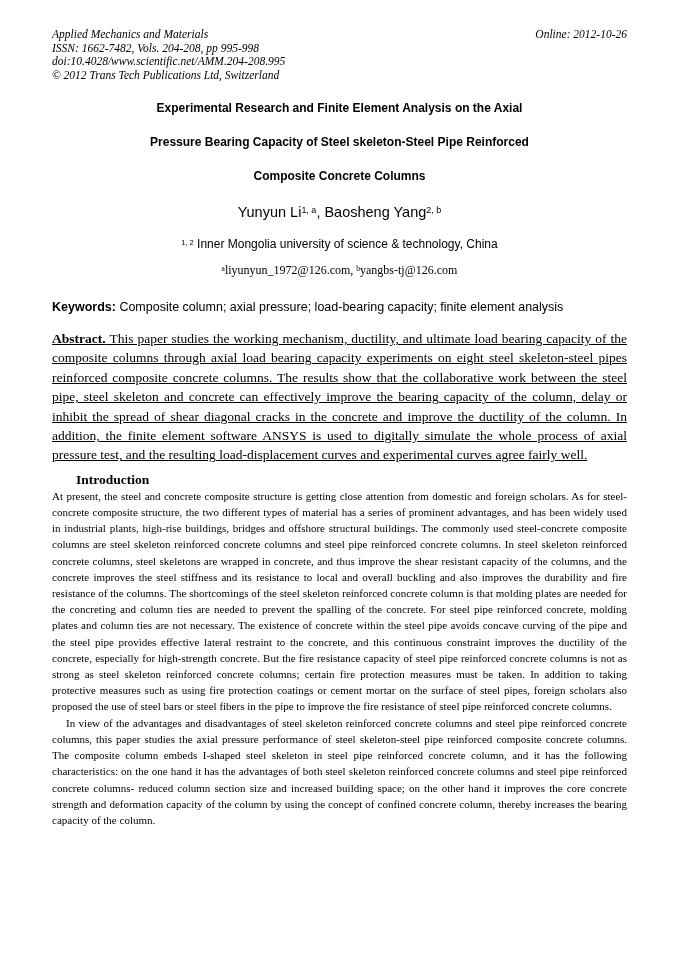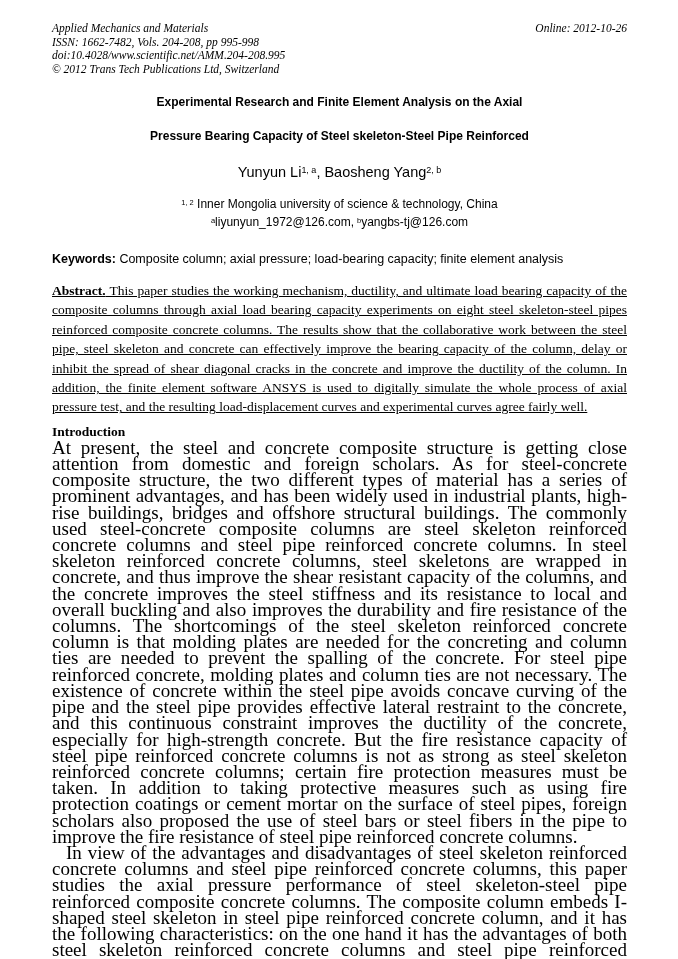--- a/index.html
+++ b/index.html
@@ -3,21 +3,21 @@
 <meta charset="utf-8">
 <style>
   html, body { margin: 0; padding: 0; background: #ffffff; }
   .page {
     position: relative;
     width: 678px;
     height: 959px;
     background: #ffffff;
     color: #000000;
     box-sizing: border-box;
-    padding: 22px 51px 0 52px;
+    padding: 28px 51px 0 52px;
     font-family: "Liberation Serif", serif;
     overflow: hidden;
   }
   
   .header-row {
     display: flex;
     justify-content: space-between;
     align-items: flex-start;
     font-style: italic;
     font-size: 11.5px;
@@ -45,23 +45,23 @@
     line-height: 20px;
   }
   .affiliation {
     margin-top: 13px;
     text-align: center;
     font-family: "Liberation Sans", sans-serif;
     font-size: 12px;
     line-height: 15px;
   }
   .emails {
-    margin-top: 2px;
+    margin-top: 10px;
     text-align: center;
-    font-family: Liberation Sans, sans-serif;
+    font-family: Liberation Serif, serif;
     font-size: 12px;
     line-height: 15px;
   }
   sup.s {
     font-size: 0.62em;
     vertical-align: baseline;
     position: relative;
     top: -0.45em;
   }
   .sup-gap { margin-left: 3px; }
@@ -84,23 +84,24 @@
     text-decoration: underline;
   }
   .abstract .ab-label { font-weight: bold; }
 
   
   .section-heading {
     margin-top: 6px;
     font-weight: bold;
     font-size: 13.5px;
     line-height: 17px;
+    margin-left: 24px;
   }
   .body-para {
-    font-size: 19px;
+    font-size: 11px;
     line-height: 16.2px;
     text-align: justify;
   }
   .body-para.indent { text-indent: 14px; }
 </style>
 </head>
 <body>
 
 <div class="page">
 
@@ -110,20 +111,21 @@
       <div>ISSN: 1662-7482, Vols. 204-208, pp 995-998</div>
       <div>doi:10.4028/www.scientific.net/AMM.204-208.995</div>
       <div>© 2012 Trans Tech Publications Ltd, Switzerland</div>
     </div>
     <div class="header-online">Online: 2012-10-26</div>
   </div>
 
   <div class="title-block">
     <div class="title-line">Experimental Research and Finite Element Analysis on the Axial</div>
     <div class="title-line">Pressure Bearing Capacity of Steel skeleton-Steel Pipe Reinforced</div>
+    <div class="title-line">Composite Concrete Columns</div>
   </div>
 
   <div class="authors"><span>Yunyun Li</span><sup class="s">1, a</sup><span>, </span><span>Baosheng Yang</span><sup class="s">2, b</sup></div>
 
   <div class="affiliation"><sup class="s">1, 2</sup><span> Inner Mongolia university of science &amp; technology, China</span></div>
 
   <div class="emails"><sup class="s">a</sup><span>liyunyun_1972@126.com,</span><sup class="s sup-gap">b</sup><span>yangbs-tj@126.com</span></div>
 
   <div class="keywords"><span class="kw-label">Keywords:</span><span> Composite column; axial pressure; load-bearing capacity; finite element analysis</span></div>
 

